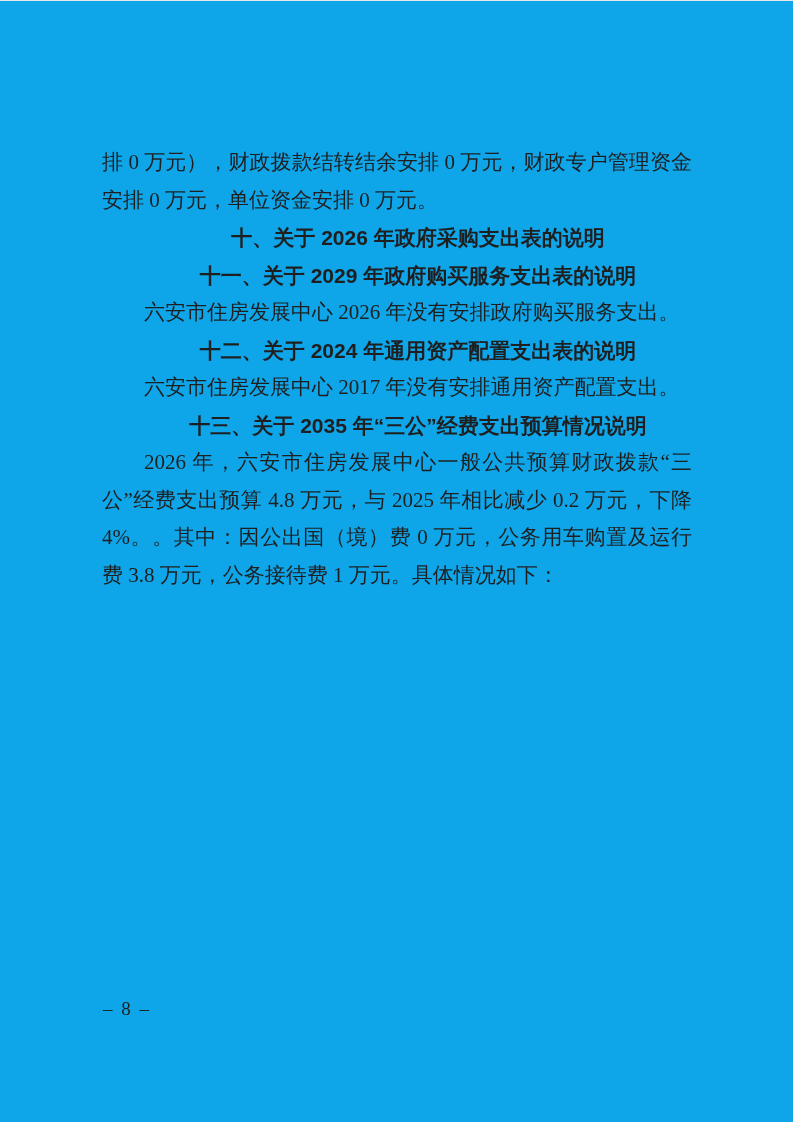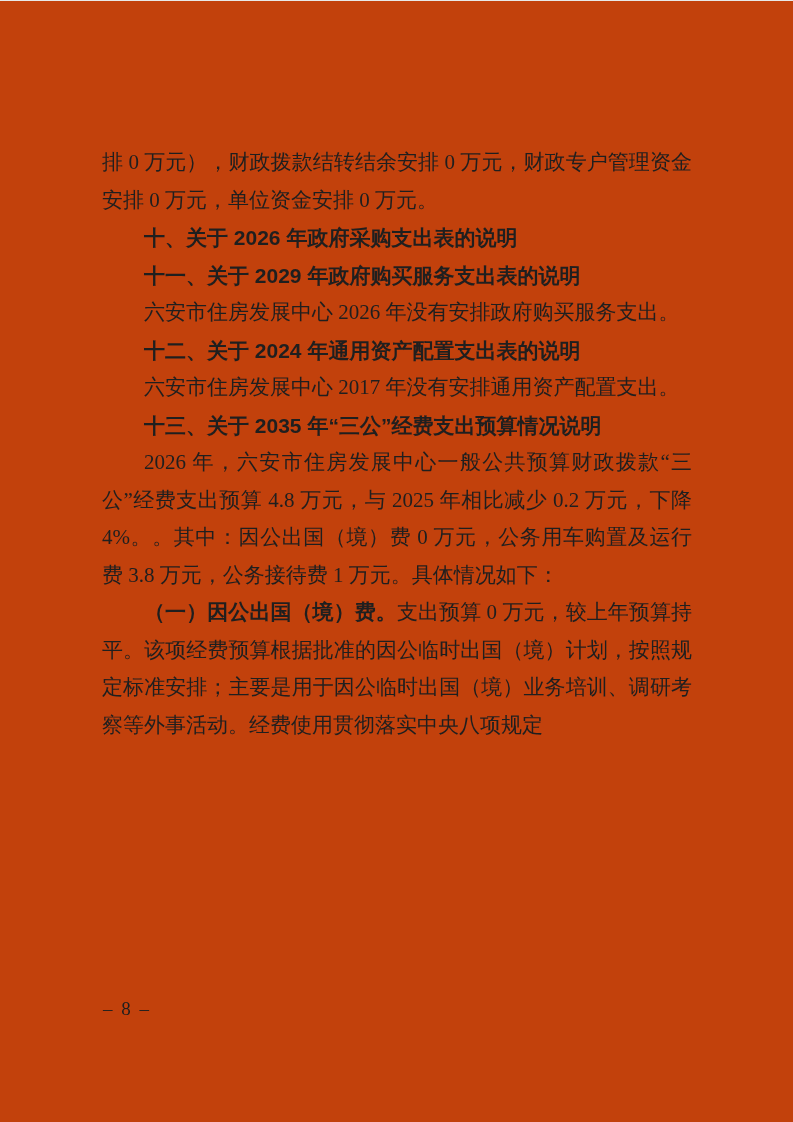--- a/index.html
+++ b/index.html
@@ -4,21 +4,21 @@
 <style>
   html, body {
     margin: 0;
     padding: 0;
     background: #ffffff;
   }
   .page {
     position: relative;
     width: 793px;
     height: 1122px;
-    background: #c2410c;
+    background: #0ea5e9;
     overflow: hidden;
     border-top: 1px solid #e8e8e8;
     font-family: "Liberation Serif", "DejaVu Serif", serif;
     color: #1f1f1f;
   }
   .content {
     position: absolute;
     left: 102px;
     top: 143px;
     width: 590px;
@@ -31,21 +31,21 @@
     text-justify: inter-ideograph;
     text-indent: 2em;
     word-break: break-all;
   }
   .para.no-indent {
     text-indent: 0;
   }
   .heading {
     font-family: "Liberation Sans", "DejaVu Sans", sans-serif;
     font-weight: bold;
-    text-align: left;
+    text-align: center;
     word-break: keep-all;
   }
   .lead-bold {
     font-weight: bold;
   }
   .footer {
     position: absolute;
     left: 103px;
     top: 995px;
     font-size: 19px;
@@ -60,18 +60,15 @@
 <div class="page">
   <div class="content">
     <p class="para no-indent">排 0 万元），财政拨款结转结余安排 0 万元，财政专户管理资金安排 0 万元，单位资金安排 0 万元。</p>
     <p class="para heading">十、关于 2026 年政府采购支出表的说明</p>
     <p class="para heading">十一、关于 2029 年政府购买服务支出表的说明</p>
     <p class="para">六安市住房发展中心 2026 年没有安排政府购买服务支出。</p>
     <p class="para heading">十二、关于 2024 年通用资产配置支出表的说明</p>
     <p class="para">六安市住房发展中心 2017 年没有安排通用资产配置支出。</p>
     <p class="para heading">十三、关于 2035 年“三公”经费支出预算情况说明</p>
     <p class="para">2026 年，六安市住房发展中心一般公共预算财政拨款“三公”经费支出预算 4.8 万元，与 2025 年相比减少 0.2 万元，下降 4%。。其中：因公出国（境）费 0 万元，公务用车购置及运行费 3.8 万元，公务接待费 1 万元。具体情况如下：</p>
-    <p class="para">
-      <strong class="lead-bold">（一）因公出国（境）费。</strong><span>支出预算 0 万元，较上年预算持平。该项经费预算根据批准的因公临时出国（境）计划，按照规定标准安排；主要是用于因公临时出国（境）业务培训、调研考察等外事活动。经费使用贯彻落实中央八项规定</span>
-    </p>
   </div>
   <div class="footer">– 8 –</div>
 </div>
 
 </body></html>

